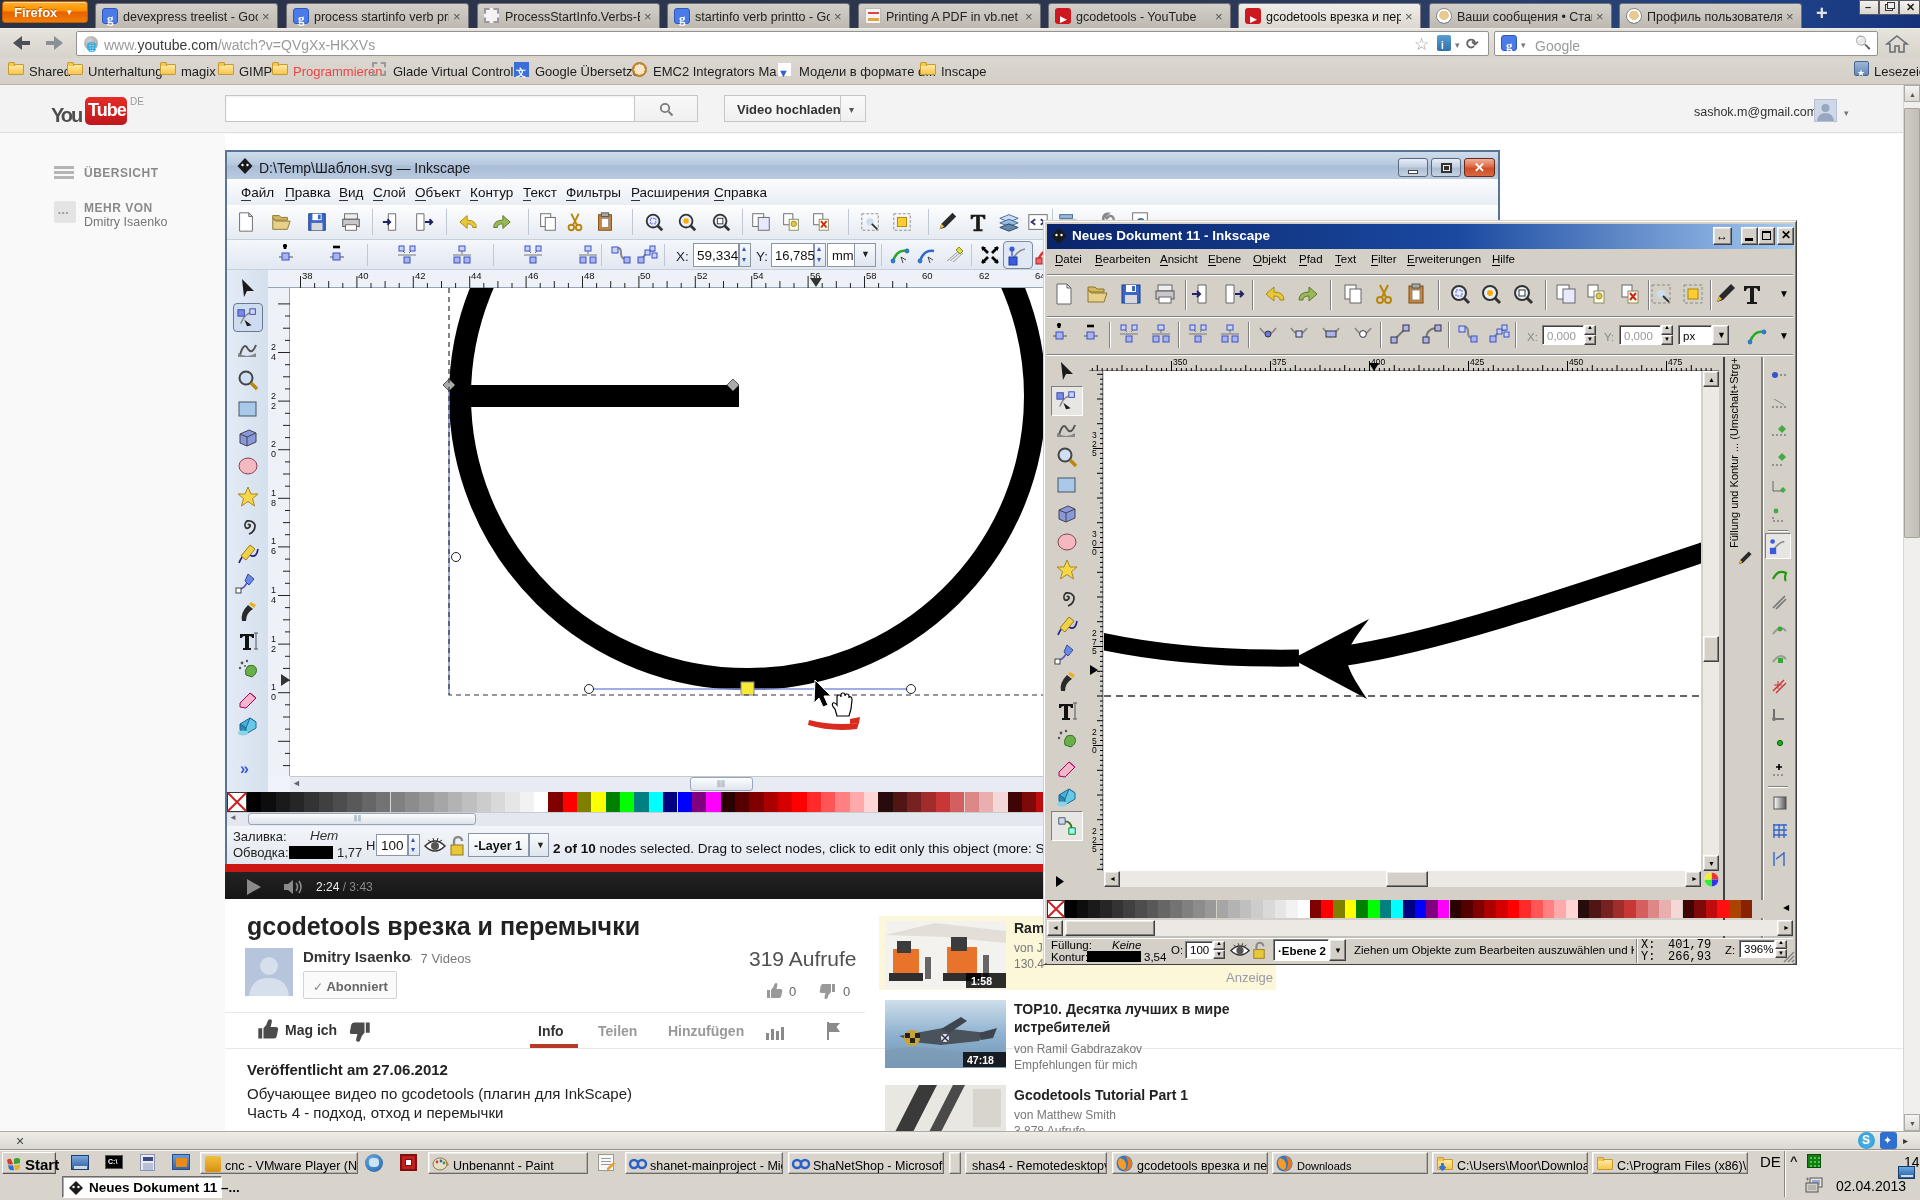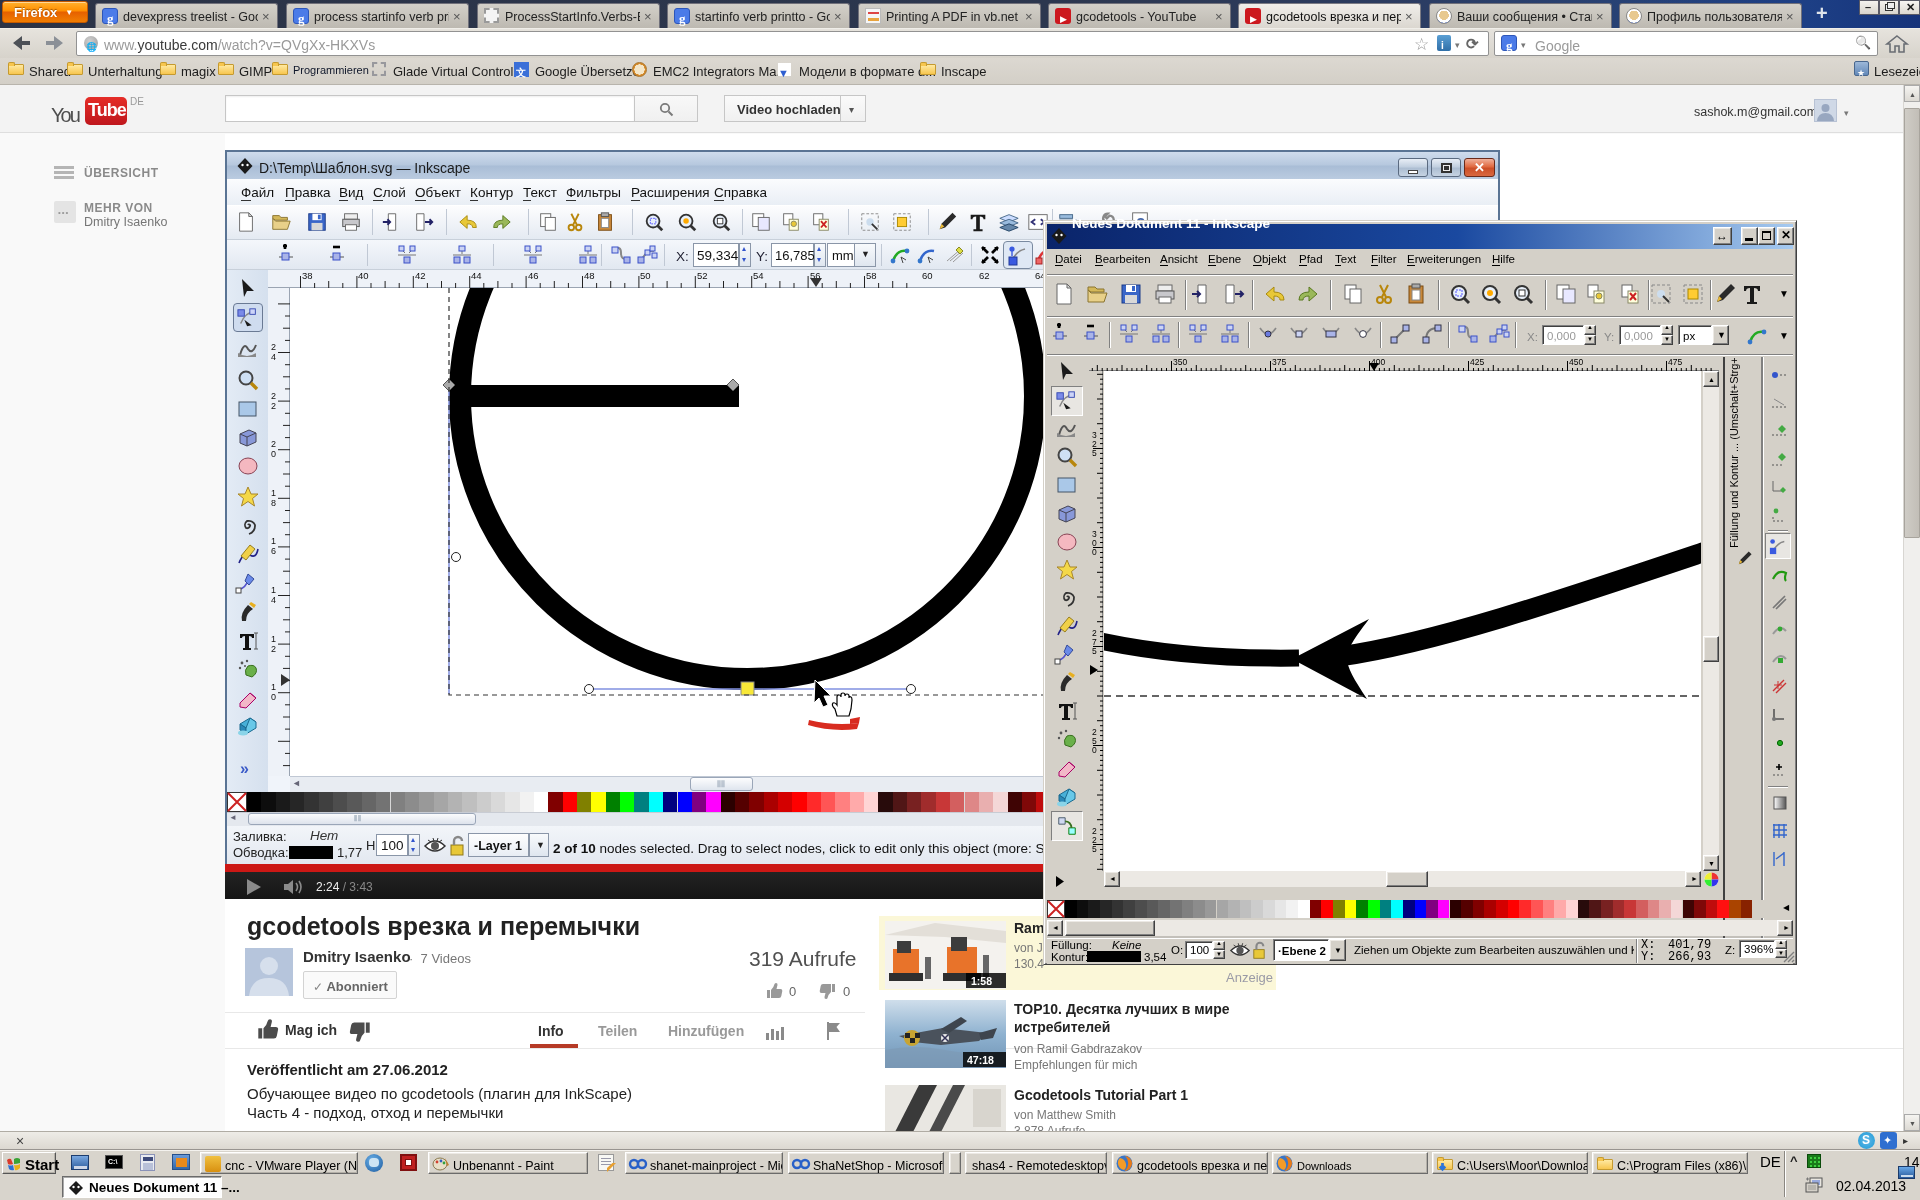--- a/index.html
+++ b/index.html
@@ -97,38 +97,38 @@
 <div style="left:67px;top:62px;width:7px;height:4px;background:#f7c64f;border:1px solid #c59a2f;border-bottom:none;border-radius:2px 2px 0 0"></div>
 <div style="left:88px;top:64px;font-size:13px;color:#1c1c1c">Unterhaltung</div>
 <div style="left:160px;top:64px;width:16px;height:11px;background:linear-gradient(#ffe9a2,#f7c64f);border:1px solid #c59a2f;border-radius:1px"></div>
 <div style="left:160px;top:62px;width:7px;height:4px;background:#f7c64f;border:1px solid #c59a2f;border-bottom:none;border-radius:2px 2px 0 0"></div>
 <div style="left:181px;top:64px;font-size:13px;color:#1c1c1c">magix</div>
 <div style="left:218px;top:64px;width:16px;height:11px;background:linear-gradient(#ffe9a2,#f7c64f);border:1px solid #c59a2f;border-radius:1px"></div>
 <div style="left:218px;top:62px;width:7px;height:4px;background:#f7c64f;border:1px solid #c59a2f;border-bottom:none;border-radius:2px 2px 0 0"></div>
 <div style="left:239px;top:64px;font-size:13px;color:#1c1c1c">GIMP</div>
 <div style="left:272px;top:64px;width:16px;height:11px;background:linear-gradient(#ffe9a2,#f7c64f);border:1px solid #c59a2f;border-radius:1px"></div>
 <div style="left:272px;top:62px;width:7px;height:4px;background:#f7c64f;border:1px solid #c59a2f;border-bottom:none;border-radius:2px 2px 0 0"></div>
-<div style="left:293px;top:64px;font-size:11px;color:#0f172a">Programmieren</div>
+<div style="left:293px;top:64px;font-size:13px;color:#ef4444">Programmieren</div>
 <div style="left:372px;top:62px;width:14px;height:14px;border:2px dashed #98989d"></div>
 <div style="left:393px;top:64px;font-size:13px;color:#1c1c1c">Glade Virtual Control ...</div>
 <div style="left:514px;top:62px;width:15px;height:15px;background:#3a6fd8"><span style="color:#fff;font-size:10px;font-weight:bold;line-height:15px;margin-left:2px">文A</span></div>
 <div style="left:535px;top:64px;font-size:13px;color:#1c1c1c">Google Übersetzer</div>
 <div style="left:632px;top:62px;width:15px;height:15px;background:radial-gradient(circle,#f4e6c8 0 55%,#d78b2a 56%);border-radius:8px;border:1px solid #a8742c"></div>
 <div style="left:653px;top:64px;font-size:13px;color:#1c1c1c">EMC2 Integrators Ma...</div>
 <div style="left:778px;top:63px;width:13px;height:13px;background:#fff"><span style="color:#2f5fd0;font-size:11px;line-height:13px">▼</span></div>
 <div style="left:799px;top:64px;font-size:13px;color:#1c1c1c">Модели в формате d...</div>
 <div style="left:920px;top:64px;width:16px;height:11px;background:linear-gradient(#ffe9a2,#f7c64f);border:1px solid #c59a2f;border-radius:1px"></div>
 <div style="left:920px;top:62px;width:7px;height:4px;background:#f7c64f;border:1px solid #c59a2f;border-bottom:none;border-radius:2px 2px 0 0"></div>
 <div style="left:941px;top:64px;font-size:13px;color:#1c1c1c">Inscape</div>
 <div style="left:1854px;top:61px;width:15px;height:15px;background:linear-gradient(#9db8d9,#6288b8);border-radius:2px;border:1px solid #49678e"><span style="color:#fff;font-size:9px;line-height:15px;margin-left:2px">★</span></div>
 <div style="left:1874px;top:64px;font-size:13px;color:#1c1c1c">Lesezeichen</div>
 <div style="left:0px;top:85px;width:1920px;height:1046px;background:#f9f9f9"></div>
 <div style="left:0px;top:85px;width:1920px;height:48px;background:#f3f3f3;border-bottom:1px solid #dedede"></div>
 <div style="left:225px;top:134px;width:1678px;height:997px;background:#fff"></div>
-<div style="left:51px;top:104px;font-size:20px;font-weight:normal;color:#4e4e4e;letter-spacing:-2px">You</div>
+<div style="left:51px;top:104px;font-size:20px;font-weight:bold;color:#4e4e4e;letter-spacing:-2px">You</div>
 <div style="left:85px;top:97px;width:42px;height:28px;background:linear-gradient(#e52d27,#bf171d);border-radius:5px"><span style="color:#fff;font-size:18px;font-weight:bold;line-height:27px;margin-left:3px;letter-spacing:-1px">Tube</span></div>
 <div style="left:130px;top:96px;font-size:10px;color:#999">DE</div>
 <div style="left:225px;top:95px;width:410px;height:27px;background:#fff;border:1px solid #c6c6c6;box-shadow:inset 0 1px 2px #eee"></div>
 <div style="left:634px;top:95px;width:64px;height:27px;background:linear-gradient(#f8f8f8,#f0f0f0);border:1px solid #c6c6c6">
     <svg style="left:24px;top:6px" width="15" height="15" viewBox="0 0 15 15">
       <circle cx="6" cy="6" r="4.2" fill="none" stroke="#7a7a7a" stroke-width="1.8"></circle>
       <path d="M9.5 9.5 L13.5 13.5" stroke="#7a7a7a" stroke-width="2"></path>
     </svg>
   </div>
 <div style="left:724px;top:95px;width:117px;height:27px;background:linear-gradient(#fafafa,#f0f0f0);border:1px solid #c6c6c6">
@@ -1016,21 +1016,21 @@
     <path d="M12 3 q3 4 0 8 M15 1 q4 6 0 12" stroke="#8a8a8a" stroke-width="1.6" fill="none"></path>
   </svg>
 <div style="left:316px;top:880px;white-space:nowrap;font-size:12px"><span style="color:#eee">2:24</span> <span style="color:#888">/ 3:43</span></div>
 <div style="left:1043px;top:220px;width:754px;height:745px;background:#d4d0c8;border:1px solid;border-color:#d4d0c8 #404040 #404040 #d4d0c8;box-shadow:inset 1px 1px 0 #fff,inset -1px -1px 0 #808080"></div>
 <div style="left:1047px;top:224px;width:746px;height:25px;background:linear-gradient(90deg,#0a246a,#1a49a0 55%,#a6caf0)"></div>
 <svg style="left:1051px;top:228px" width="16" height="16" viewBox="0 0 16 16">
     <path d="M8 0 L15.5 8 L8 16 L.5 8 Z" fill="#1a1a1a"></path>
     <circle cx="5.5" cy="7" r="1.2" fill="#fff"></circle>
     <circle cx="10.5" cy="7" r="1.2" fill="#fff"></circle>
   </svg>
-<div style="left:1072px;top:216px;white-space:nowrap;font-size:13.5px;font-weight:bold;color:#fff">Neues Dokument 11 - Inkscape</div>
+<div style="left:1072px;top:228px;white-space:nowrap;font-size:13.5px;font-weight:bold;color:#fff">Neues Dokument 11 - Inkscape</div>
 <div style="left:1713px;top:227px;width:19px;height:18px;background:#d4d0c8;border:1px solid;border-color:#fff #404040 #404040 #fff;box-shadow:inset -1px -1px 0 #808080,inset 1px 1px 0 #ece9e4">
     <div style="left:2px;top:1px;white-space:nowrap;font-size:12px;color:#000;font-weight:bold">↔</div>
   </div>
 <div style="left:1741px;top:227px;width:17px;height:18px;background:#d4d0c8;border:1px solid;border-color:#fff #404040 #404040 #fff;box-shadow:inset -1px -1px 0 #808080,inset 1px 1px 0 #ece9e4">
     <div style="left:3px;top:10px;width:8px;height:3px;background:#000"></div>
   </div>
 <div style="left:1758px;top:227px;width:17px;height:18px;background:#d4d0c8;border:1px solid;border-color:#fff #404040 #404040 #fff;box-shadow:inset -1px -1px 0 #808080,inset 1px 1px 0 #ece9e4">
     <div style="left:3px;top:3px;width:9px;height:9px;border:1px solid #000;border-top-width:2px"></div>
   </div>
 <div style="left:1777px;top:227px;width:17px;height:18px;background:#d4d0c8;border:1px solid;border-color:#fff #404040 #404040 #fff;box-shadow:inset -1px -1px 0 #808080,inset 1px 1px 0 #ece9e4">

